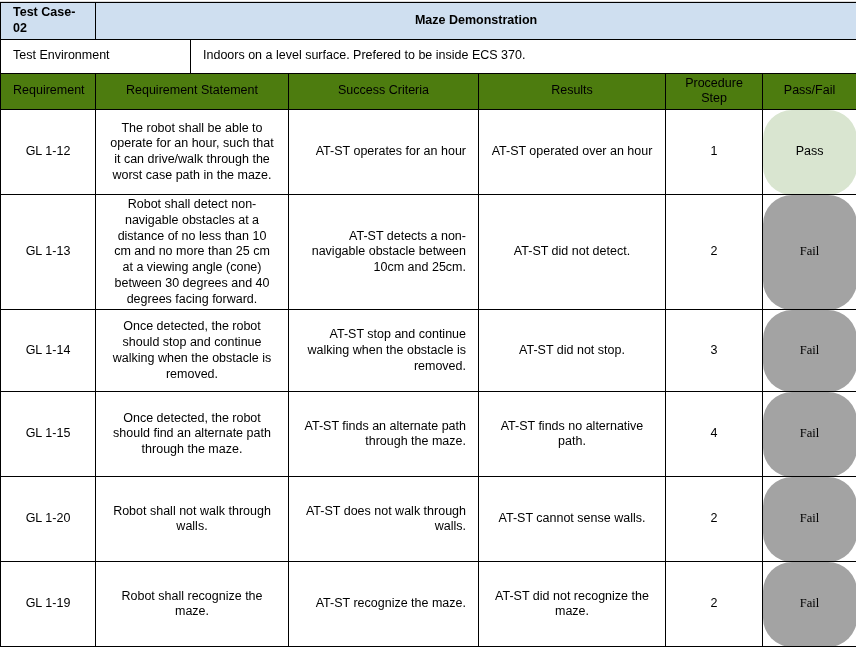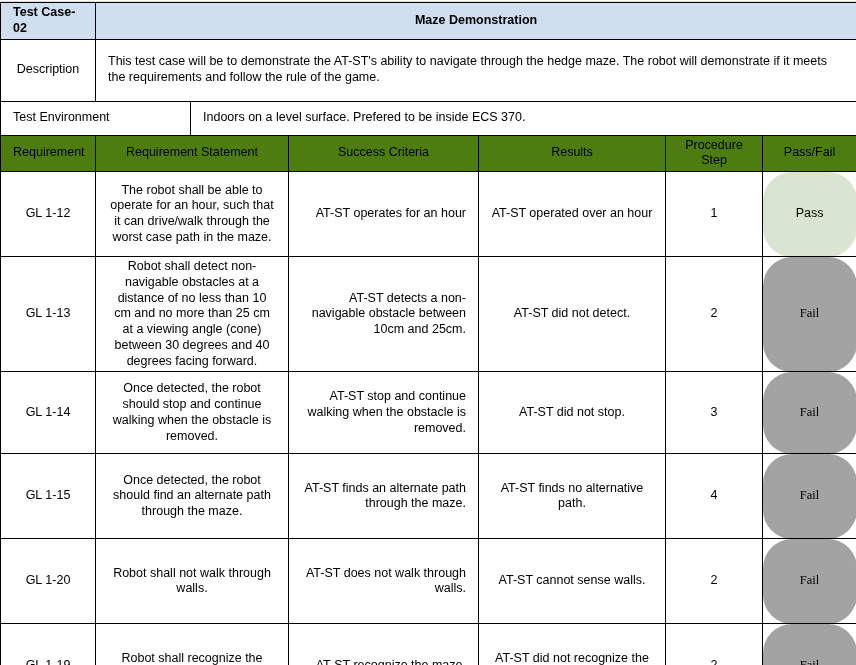--- a/index.html
+++ b/index.html
@@ -132,24 +132,20 @@
       <col style="width:97px">
       <col style="width:94px">
     </colgroup>
     <tbody>
 
       <tr>
         <td class="hdr-blue title-cell" colspan="1">Test Case-02</td>
         <td class="hdr-blue maze-title" colspan="6">Maze Demonstration</td>
       </tr>
 
-      <tr style="height:62px">
-        <td class="lbl-cell">Description</td>
-        <td class="desc-text" colspan="6">This test case will be to demonstrate the AT-ST's ability to navigate through the hedge maze. The robot will demonstrate if it meets the requirements and follow the rule of the game.</td>
-      </tr>
 
       <tr style="height:34px">
         <td class="env-label" colspan="2">Test Environment</td>
         <td class="env-value" colspan="5">Indoors on a level surface. Prefered to be inside ECS 370.</td>
       </tr>
 
 
       <tr>
         <td class="col-head">Requirement</td>
         <td class="col-head" colspan="2">Requirement Statement</td>

